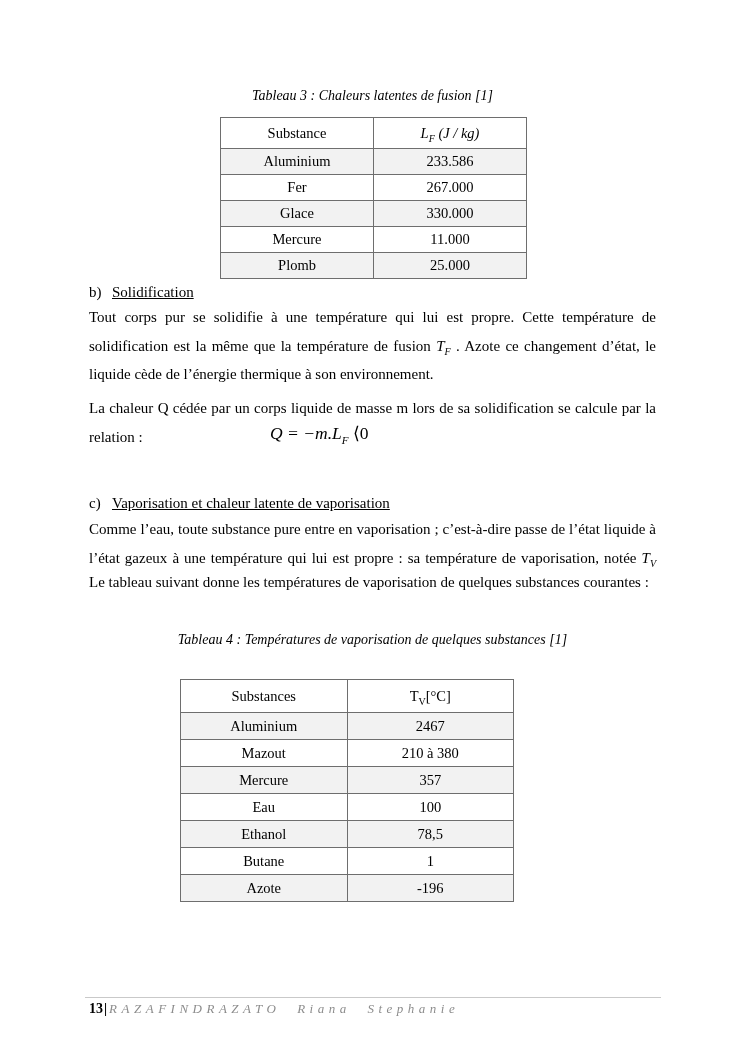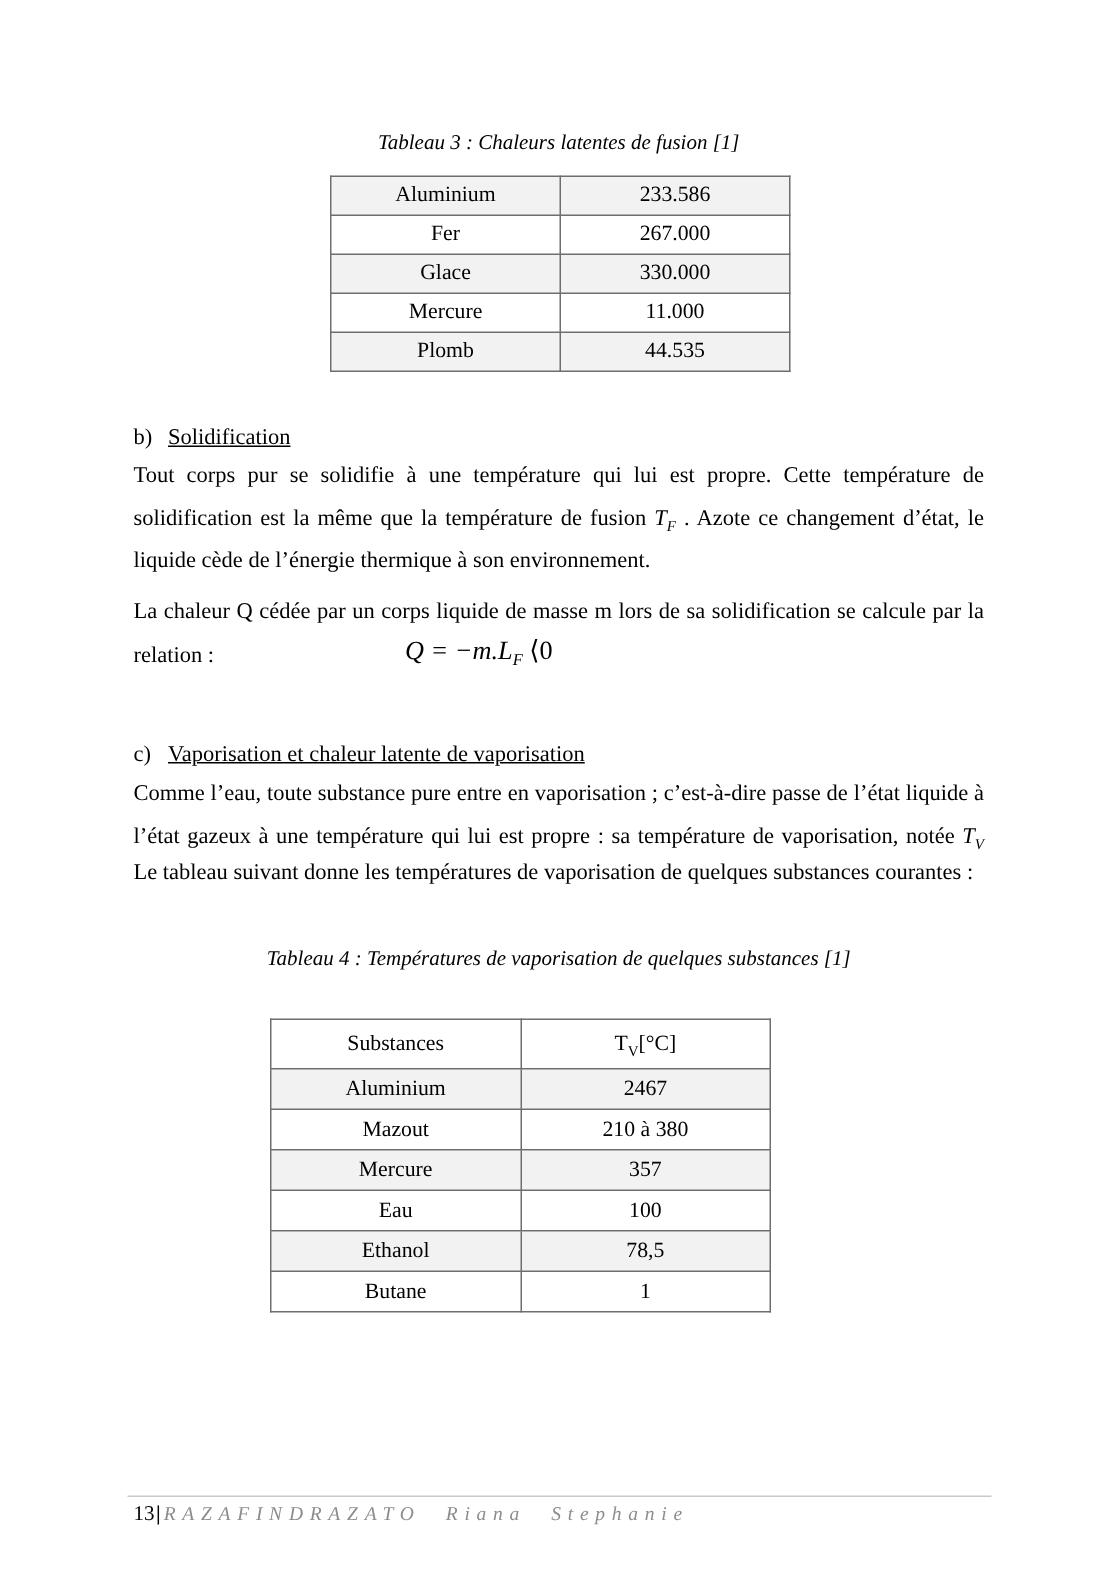--- a/index.html
+++ b/index.html
@@ -85,21 +85,21 @@
   .footer-rule {
     left: 85px; top: 997px;
     width: 576px; height: 1px;
     background: var(--footer-line);
   }
   .footer {
     left: 89px; top: 1001px;
     font-size: 14px;
     white-space: nowrap;
   }
-  .footer .pgnum { font-weight: normal; }
+  .footer .pgnum { font-weight: bold; }
   .footer .sep { font-weight: bold; margin: 0 2px 0 1px; }
   .footer .author {
     color: var(--footer-text);
     font-size: 13px;
     letter-spacing: 4.5px;
     word-spacing: 9px;
     font-style: italic;
   }
 </style>
 </head>
@@ -108,39 +108,43 @@
 <div class="abs" style="inset:0">
 
   <div class="abs caption" style="top:88px">Tableau 3 : Chaleurs latentes de fusion [1]</div>
 
   <table class="doc-table t3">
     <colgroup>
         <col style="width:50%">
         <col style="width:50%">
       </colgroup>
     <tbody>
+        <tr class="hdr">
+      <td>Substance</td>
+      <td><span class="math-i">L</span><sub class="math-i">F</sub><span class="math-i"> (J / kg)</span></td>
+    </tr>
     <tr class="shade">
       <td>Aluminium</td>
       <td>233.586</td>
     </tr>
     <tr>
       <td>Fer</td>
       <td>267.000</td>
     </tr>
     <tr class="shade">
       <td>Glace</td>
       <td>330.000</td>
     </tr>
     <tr>
       <td>Mercure</td>
       <td>11.000</td>
     </tr>
     <tr class="shade">
       <td>Plomb</td>
-      <td>44.535</td>
+      <td>25.000</td>
     </tr>
   </tbody>
     </table>
 
   <div class="abs heading" style="top:284px">
     <span class="marker">b)</span><span class="title">Solidification</span>
   </div>
 
   <div class="abs para" style="top:303px">
     <div class="jline">Tout corps pur se solidifie à une température qui lui est propre. Cette température de</div>
@@ -198,20 +202,24 @@
       <td>100</td>
     </tr>
     <tr class="shade">
       <td>Ethanol</td>
       <td>78,5</td>
     </tr>
     <tr>
       <td>Butane</td>
       <td>1</td>
     </tr>
+    <tr class="shade">
+      <td>Azote</td>
+      <td>-196</td>
+    </tr>
   </tbody>
     </table>
 
   <div class="abs footer-rule"></div>
   <div class="abs footer">
     <span class="pgnum">13</span><span class="sep">|</span><span class="author">RAZAFINDRAZATO Riana Stephanie</span>
   </div>
 
 </div>
 

